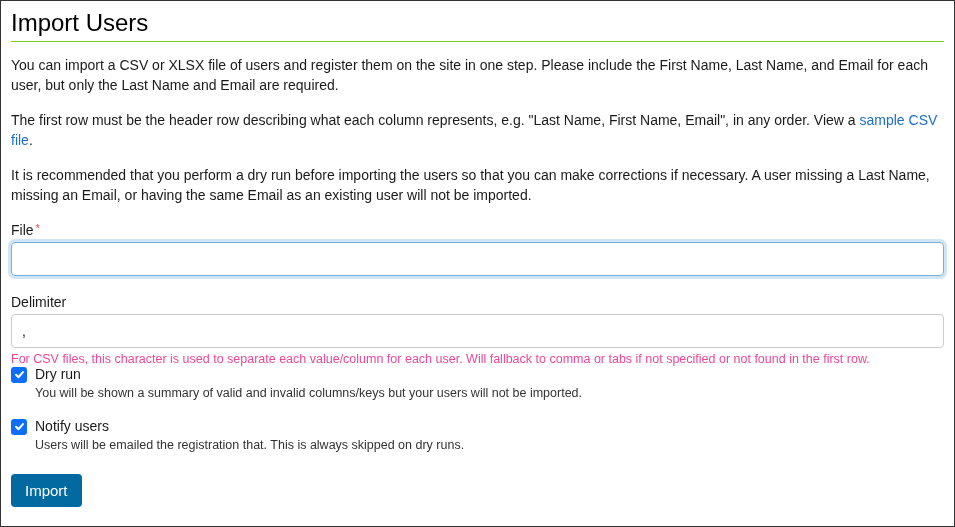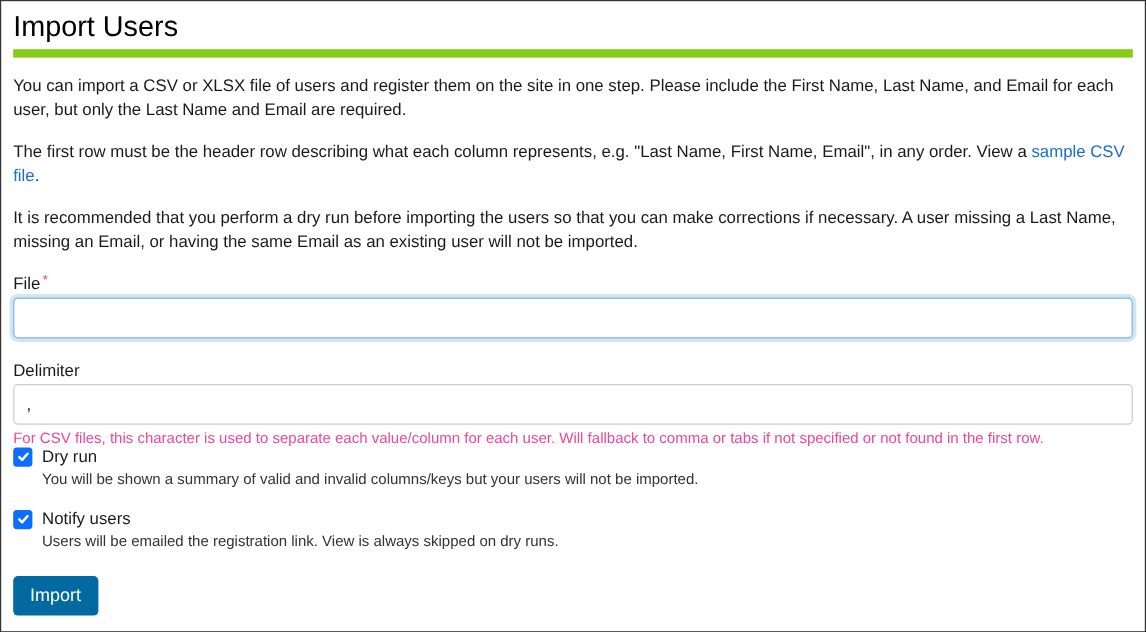--- a/index.html
+++ b/index.html
@@ -15,21 +15,21 @@
       width: 955px;
       height: 527px;
       border: 1px solid #333;
       padding: 8px 10px 12px 10px;
     }
     h1 {
       font-size: 24px;
       font-weight: 400;
       color: #000;
       padding-bottom: 4px;
-      border-bottom: 7px solid #84cc16;
+      border-bottom: 1px solid #84cc16;
       margin-bottom: 14px;
     }
     p.intro {
       font-size: 14px;
       line-height: 1.4;
       margin-bottom: 16px;
       color: #1a1a1a;
     }
     a.link {
       color: #1a6fc9;
@@ -180,18 +180,18 @@
 <div class="checkbox-help">You will be shown a summary of valid and invalid columns/keys but your users will not be imported.</div>
 
 <div class="checkbox-row">
   <div class="checkbox-box">
     <svg viewBox="0 0 16 16">
         <polyline points="3 8.5 6.5 12 13 4.5"></polyline>
       </svg>
   </div>
   <label class="checkbox-label">Notify users</label>
 </div>
-<div class="checkbox-help">Users will be emailed the registration link. View is always skipped on dry runs.</div>
+<div class="checkbox-help">Users will be emailed the registration that. This is always skipped on dry runs.</div>
 
 <button class="import-btn">Import</button>
 
 
 
 
 </body></html>

